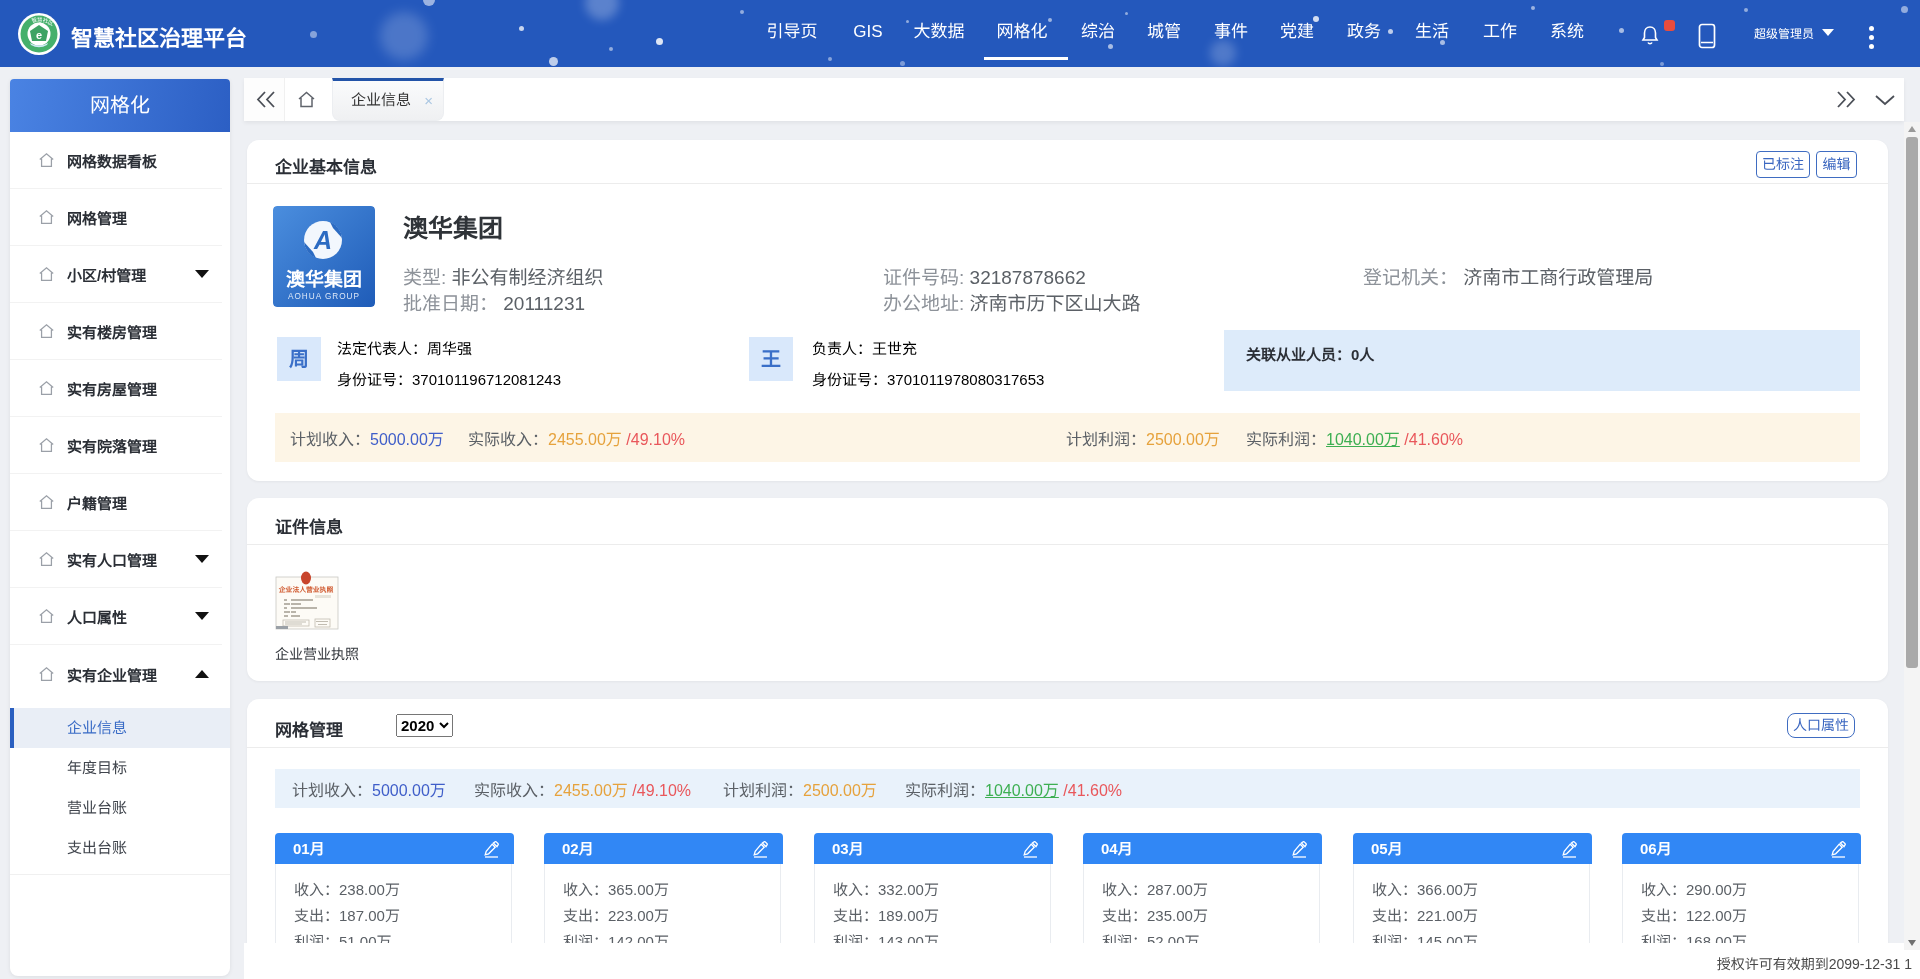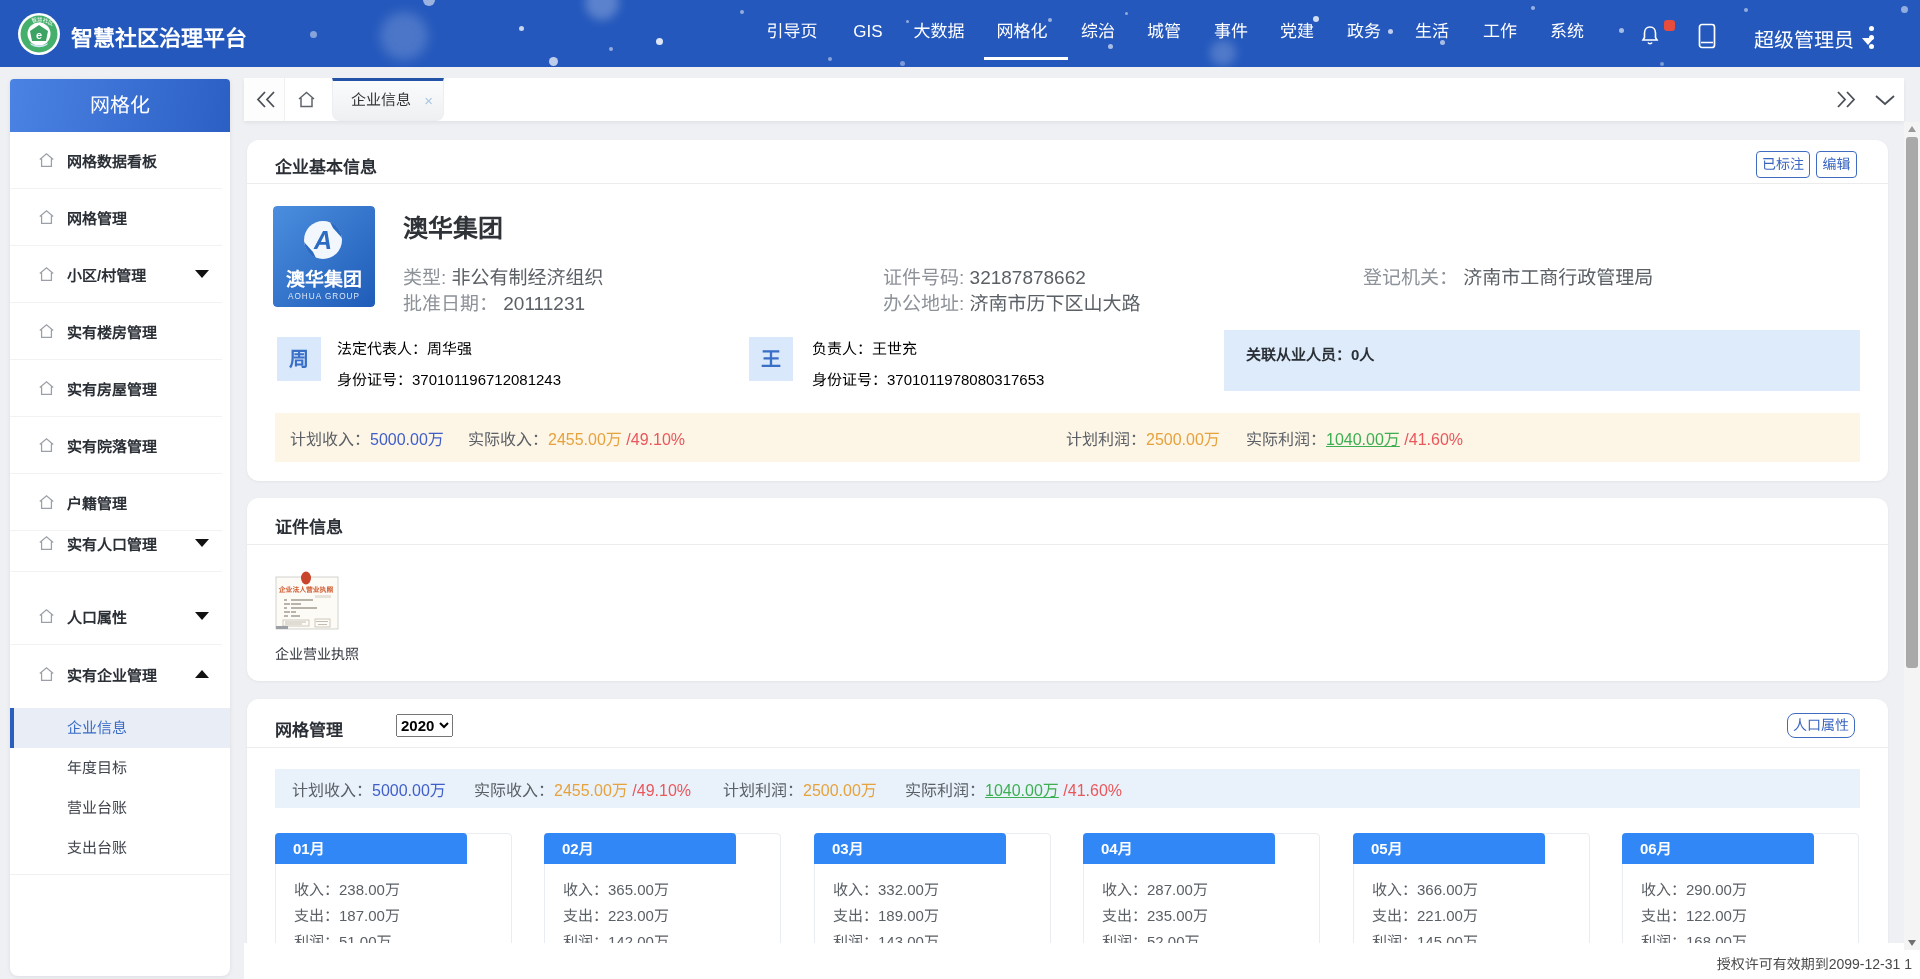--- a/index.html
+++ b/index.html
@@ -7,21 +7,21 @@
 html,body { width:1920px; height:979px; overflow:hidden; font-family:"Liberation Sans",sans-serif; }
 body { background:#eef0f4; position:relative; }
 .abs { position:absolute; }
 
 
 #topbar { position:absolute; left:0; top:0; width:1920px; height:67px; background:#2458bc; overflow:hidden; }
 #brand { position:absolute; left:71px; top:20px; color:#fff; font-size:22px; font-weight:bold; }
 .navitem { position:absolute; top:0; height:67px; line-height:64px; color:#fff; font-size:17px; text-align:center; transform:translateX(-50%); white-space:nowrap; }
 #nav-underline { position:absolute; left:984px; top:57px; width:84px; height:3px; background:#fff; }
 .topicon { position:absolute; }
-#admin { position:absolute; left:1754px; top:24px; color:#fff; font-size:20px; }
+#admin { position:absolute; left:1754px; top:24px; color:#fff; font-size:12px; }
 #admin .caret { display:inline-block; width:0; height:0; border-left:6px solid transparent; border-right:6px solid transparent; border-top:7px solid #fff; margin-left:8px; vertical-align:2px; }
 #moredots { position:absolute; left:1869px; top:26px; }
 #moredots i { display:block; width:5px; height:5px; border-radius:50%; background:#fff; margin-bottom:4px; }
 .snow { position:absolute; border-radius:50%; background:#fff; }
 
 
 #sidebar { position:absolute; left:10px; top:79px; width:220px; height:897px; background:#fff; border-radius:4px 4px 8px 8px; box-shadow:0 1px 4px rgba(0,0,0,.08); }
 #sidehead { position:absolute; left:0; top:0; width:220px; height:53px; background:linear-gradient(100deg,#4a83e3 0%,#2c5fc4 100%); border-radius:4px 4px 0 0; color:#fff; font-size:20px; text-align:center; line-height:53px; }
 .mi { position:absolute; left:0; width:212px; height:57px; border-bottom:1px solid #f2f2f2;padding-left:30px; }
 .mi .txt { position:absolute; left:57px; top:50%; transform:translateY(-50%); font-size:15px; color:#2b2f36; font-weight:bold; }
@@ -66,21 +66,21 @@
 
 
 #card2 { top:498px; height:183px; }
 #certthumb { position:absolute; left:28px; top:73px; width:64px; height:64px; }
 #certlabel { position:absolute; left:28px; top:145px; font-size:14px; color:#33373d; }
 
 
 #card3 { top:699px; height:280px; }
 #yearsel { position:absolute; left:149px; top:15px; width:57px; height:23px; font-size:15px; font-weight:bold; font-family:"Liberation Sans",sans-serif; }
 .mcard { position:absolute; top:134px; width:237px; height:146px; border:1px solid #e9ecf0; border-radius:4px; background:#fff; }
-.mcard .mh { position:absolute; left:-1px; top:-1px; width:192px; height:31px; background:#3187f5; border-radius:4px 4px 0 0; color:#fff; font-size:15px; font-weight:bold; line-height:31px; padding-left:18px; }
+.mcard .mh { position:absolute; left:-1px; top:-1px; width:239px; height:31px; background:#3187f5; border-radius:4px 4px 0 0; color:#fff; font-size:15px; font-weight:bold; line-height:31px; padding-left:18px; }
 .mcard .row { position:absolute; left:18px; font-size:15px; color:#5b6066; white-space:nowrap; }
 .mcard svg.pen { position:absolute; right:12px; top:7px; }
 
 
 #footer { position:absolute; left:244px; top:943px; width:1676px; height:36px; background:#fff; z-index:50; }
 #footer .lic { position:absolute; right:8px; top:10px; font-size:14px; color:#4a4a4a; }
 #vscroll { position:absolute; left:1904px; top:122px; width:16px; height:828px; background:#f4f4f4; z-index:60; }
 #vthumb { position:absolute; left:2px; top:15px; width:12px; height:531px; background:#a9a9a9; border-radius:3px; }
 .sarr { position:absolute; left:0; width:16px; height:14px; }
 </style>
@@ -193,21 +193,21 @@
         <path d="M2 8 L9.5 1.5 L17 8 M4 7 L4 15.5 L15 15.5 L15 7" fill="none" stroke="#9ba0a8" stroke-width="1.4"></path>
       </svg>
       <span class="txt">实有院落管理</span>
     </div>
   <div class="mi" style="top:395px">
       <svg class="home" width="17" height="16" viewBox="0 0 19 17">
         <path d="M2 8 L9.5 1.5 L17 8 M4 7 L4 15.5 L15 15.5 L15 7" fill="none" stroke="#9ba0a8" stroke-width="1.4"></path>
       </svg>
       <span class="txt">户籍管理</span>
     </div>
-  <div class="mi" style="top:436px">
+  <div class="mi" style="top:452px">
       <svg class="home" width="17" height="16" viewBox="0 0 19 17">
         <path d="M2 8 L9.5 1.5 L17 8 M4 7 L4 15.5 L15 15.5 L15 7" fill="none" stroke="#9ba0a8" stroke-width="1.4"></path>
       </svg>
       <span class="txt">实有人口管理</span>
       <span class="arr down"></span>
     </div>
   <div class="mi" style="top:509px">
       <svg class="home" width="17" height="16" viewBox="0 0 19 17">
         <path d="M2 8 L9.5 1.5 L17 8 M4 7 L4 15.5 L15 15.5 L15 7" fill="none" stroke="#9ba0a8" stroke-width="1.4"></path>
       </svg>

